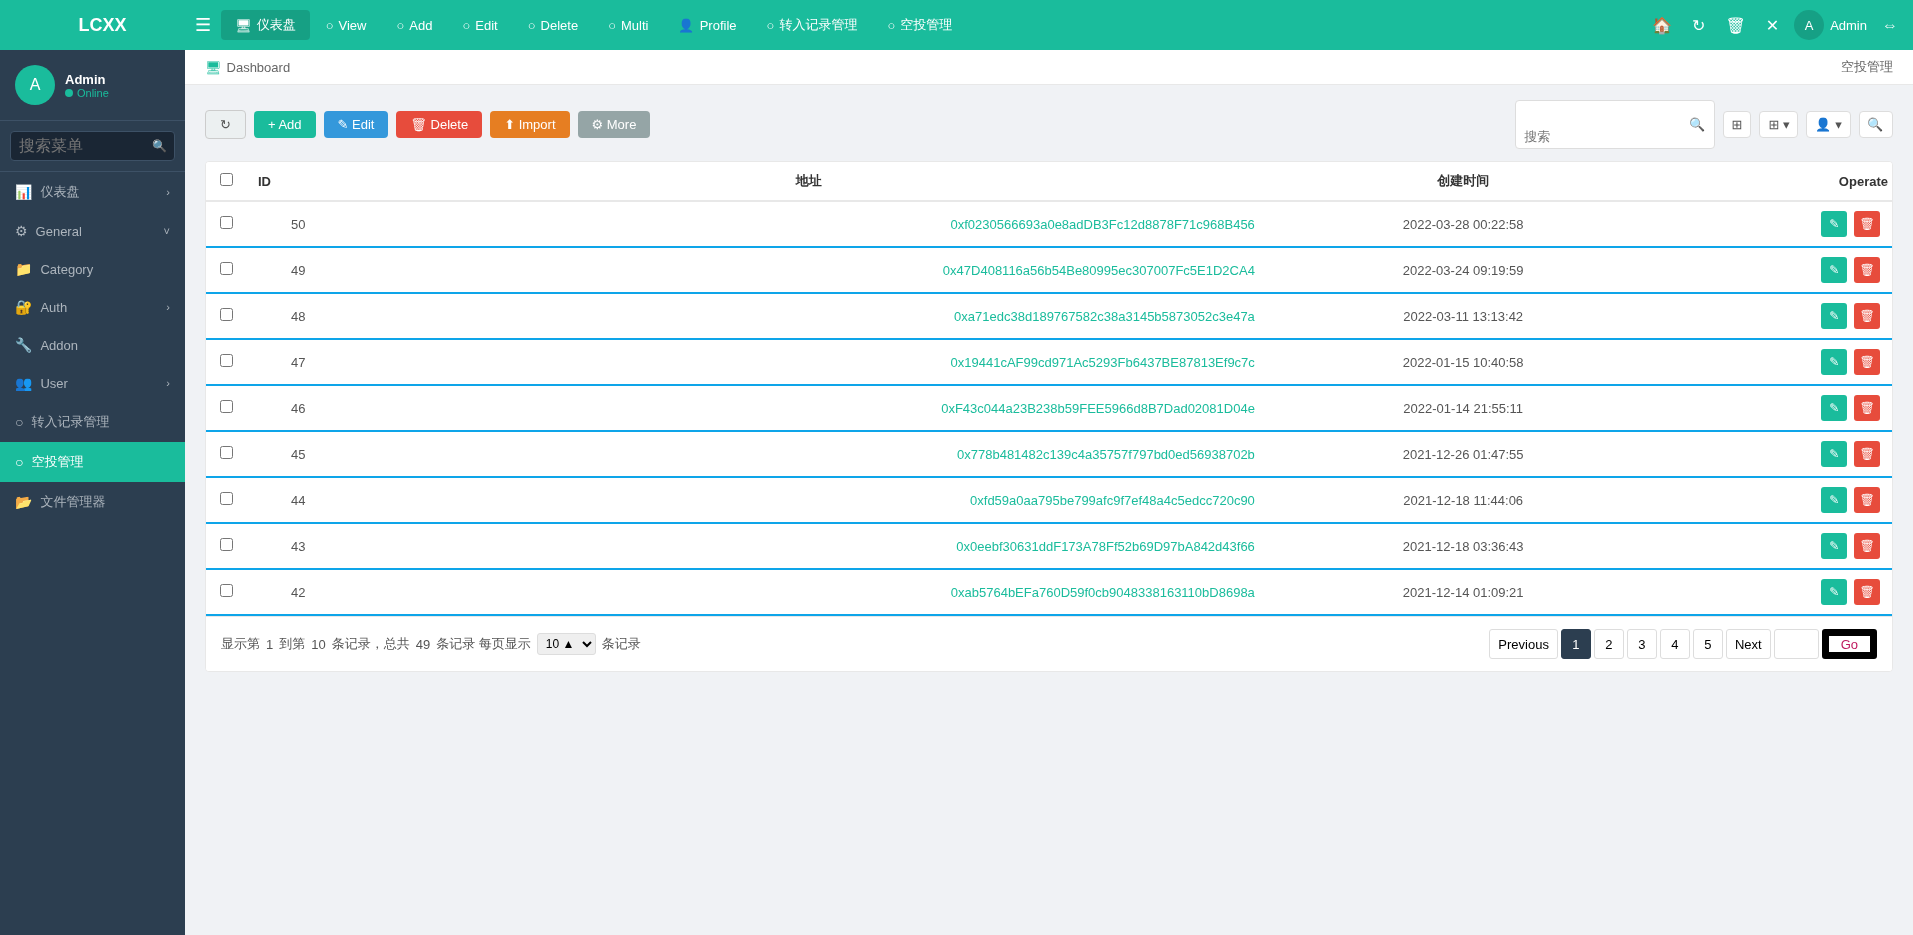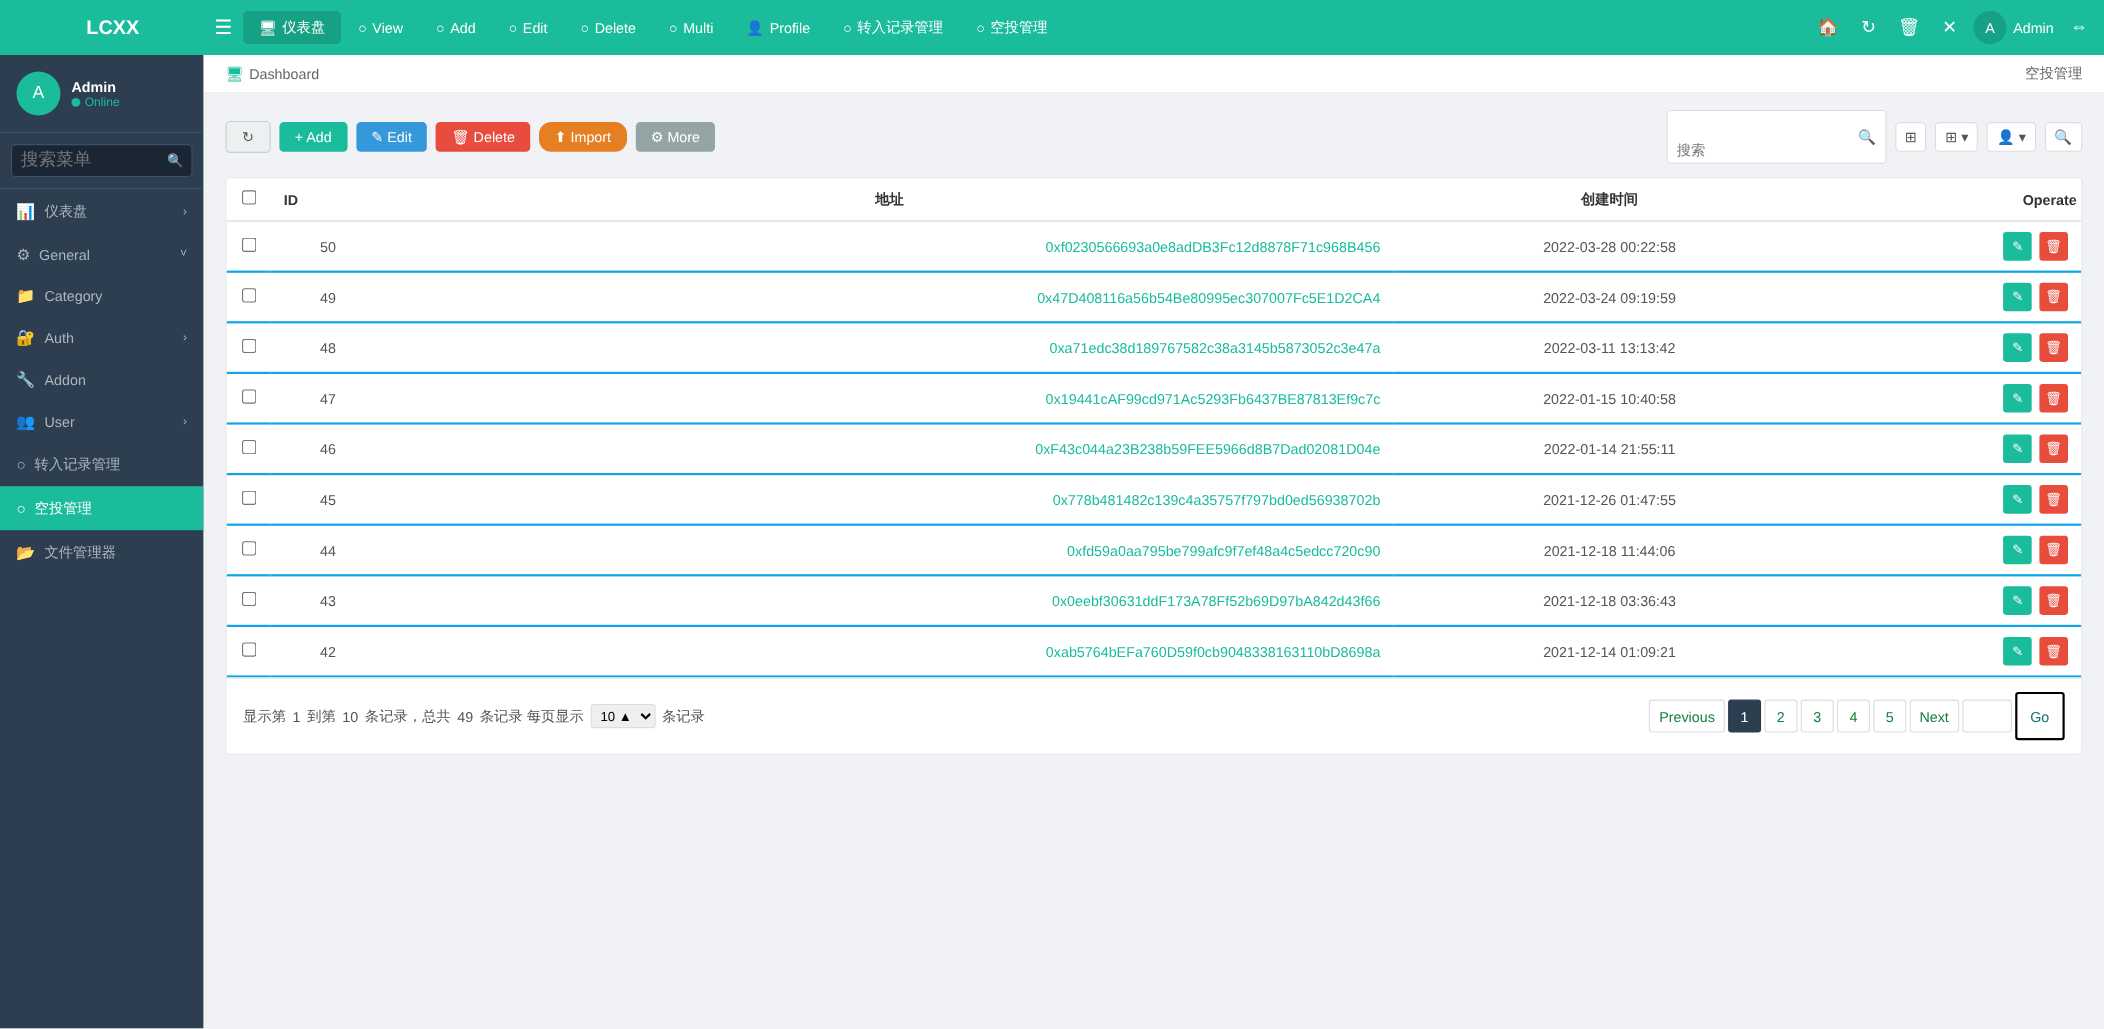--- a/index.html
+++ b/index.html
@@ -207,21 +207,21 @@
       font-size: 13px;
       display: flex;
       align-items: center;
       gap: 5px;
       color: white;
     }
     .btn-refresh { background: #ecf0f1; color: #555; border: 1px solid #ccc; }
     .btn-add { background: #1abc9c; }
     .btn-edit { background: #3498db; }
     .btn-delete { background: #e74c3c; }
-    .btn-import { background: #e67e22; border-radius: 11px; }
+    .btn-import { background: #e67e22; }
     .btn-more { background: #95a5a6; }
 
     .toolbar-right {
       margin-left: auto;
       display: flex;
       align-items: center;
       gap: 8px;
     }
     .search-box {
       display: flex;
@@ -329,45 +329,45 @@
       gap: 3px;
     }
     .page-btn {
       min-width: 30px;
       height: 30px;
       border: 1px solid #ddd;
       background: white;
       border-radius: 3px;
       cursor: pointer;
       font-size: 13px;
-      color: #15803d;
+      color: #000000;
       display: flex;
       align-items: center;
       justify-content: center;
       padding: 0 8px;
     }
     .page-btn.active { background: #2c3e50; color: white; border-color: #2c3e50; }
     .page-input {
       width: 45px;
       height: 30px;
       border: 1px solid #ddd;
       border-radius: 3px;
       text-align: center;
       font-size: 13px;
       outline: none;
     }
     .go-btn {
-      height: 44px;
+      height: 30px;
       padding: 0 12px;
-      border: 2px solid #000000;
+      border: 7px solid #000000;
       background: white;
       border-radius: 3px;
       cursor: pointer;
       font-size: 13px;
-      color: #0f766e;
+      color: #be185d;
     }
 
     .checkbox-cell { width: 40px; text-align: center; }
     input[type="checkbox"] { cursor: pointer; }
   </style>
 </head>
 <body>
 
 <div class="top-nav">
   <div class="logo">LCXX</div>

